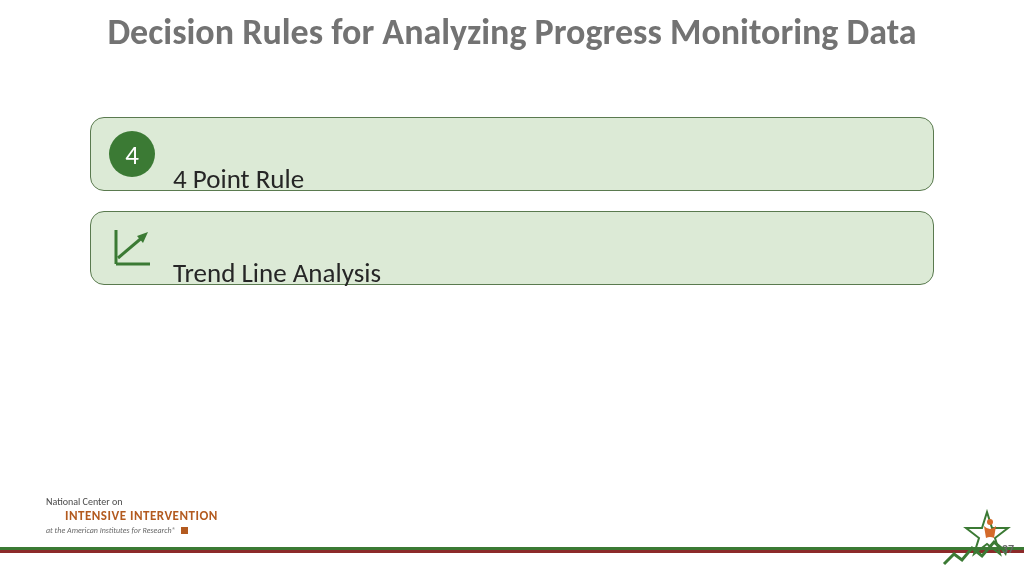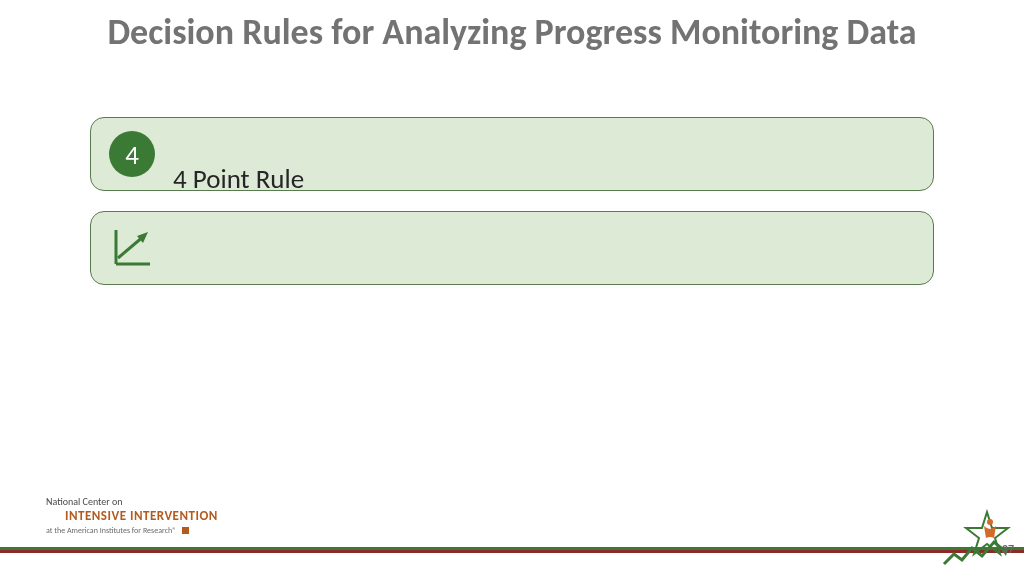--- a/index.html
+++ b/index.html
@@ -103,20 +103,21 @@
     .footer-logo .line2 {
       font-weight: 800;
       color: #b35a1f;
       font-size: 13px;
       letter-spacing: 0.5px;
       margin-left: 19px;
     }
     .footer-logo .line3 {
       font-size: 8px;
       color: #6a6a6a;
+      font-style: italic;
     }
     .footer-logo .dot {
       display: inline-block;
       width: 7px;
       height: 7px;
       background: #b35a1f;
       margin-left: 3px;
       vertical-align: middle;
     }
     .star-logo {
@@ -148,20 +149,21 @@
 
   <div class="card">
     <div class="badge-chart">
       <svg width="44" height="44" viewBox="0 0 44 44">
         <line x1="6" y1="4" x2="6" y2="38" stroke="#3b7a34" stroke-width="3"></line>
         <line x1="6" y1="38" x2="40" y2="38" stroke="#3b7a34" stroke-width="3"></line>
         <line x1="8" y1="32" x2="34" y2="10" stroke="#3b7a34" stroke-width="3"></line>
         <polygon points="38,6 27,10 33,17" fill="#3b7a34"></polygon>
       </svg>
     </div>
+    <div class="card-label">Trend Line Analysis</div>
   </div>
 </div>
 
 <div class="footer-logo">
   <div class="line1">National Center on</div>
   <div class="line2">INTENSIVE INTERVENTION</div>
   <div>
     <span class="line3">at the American Institutes for Research®</span>
     <span class="dot"></span>
   </div>

